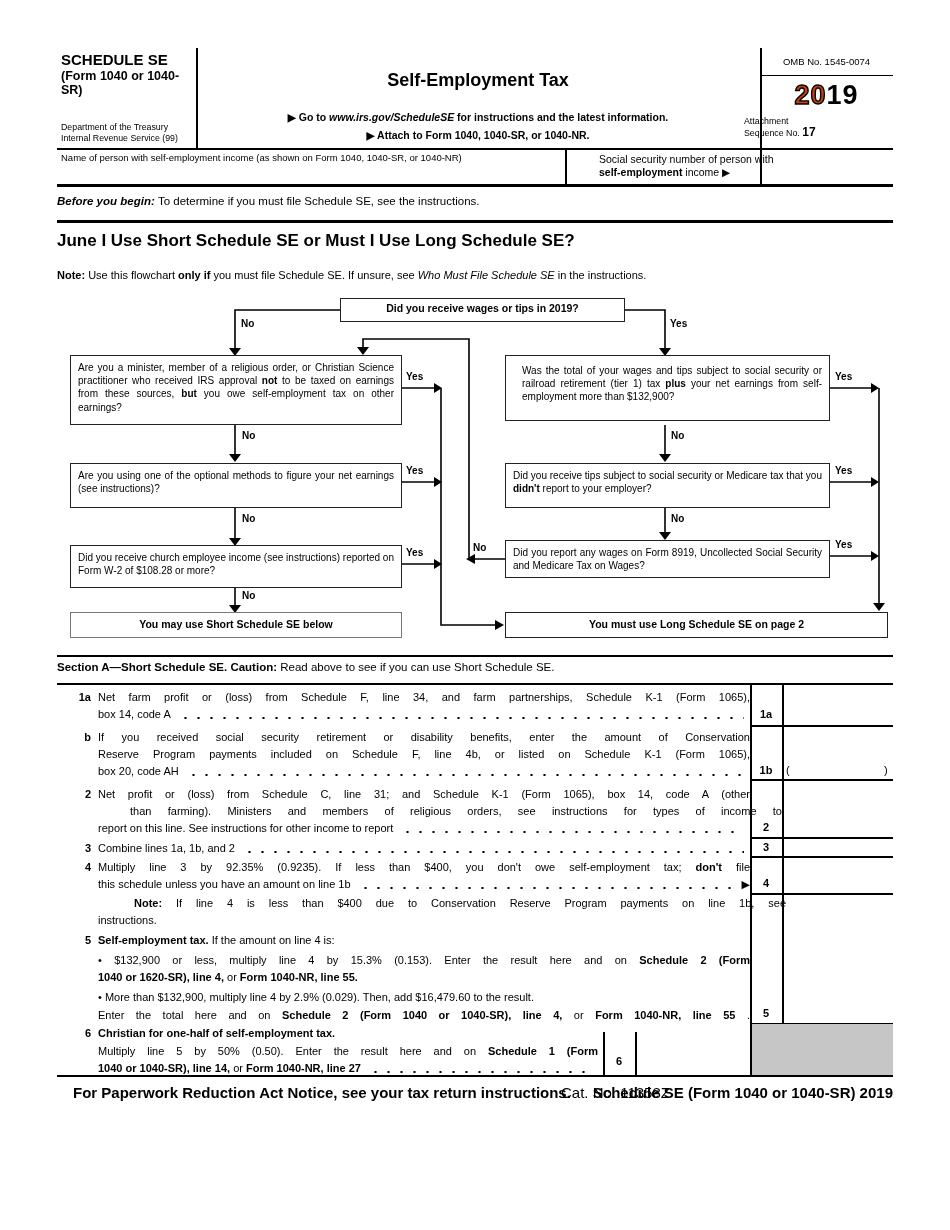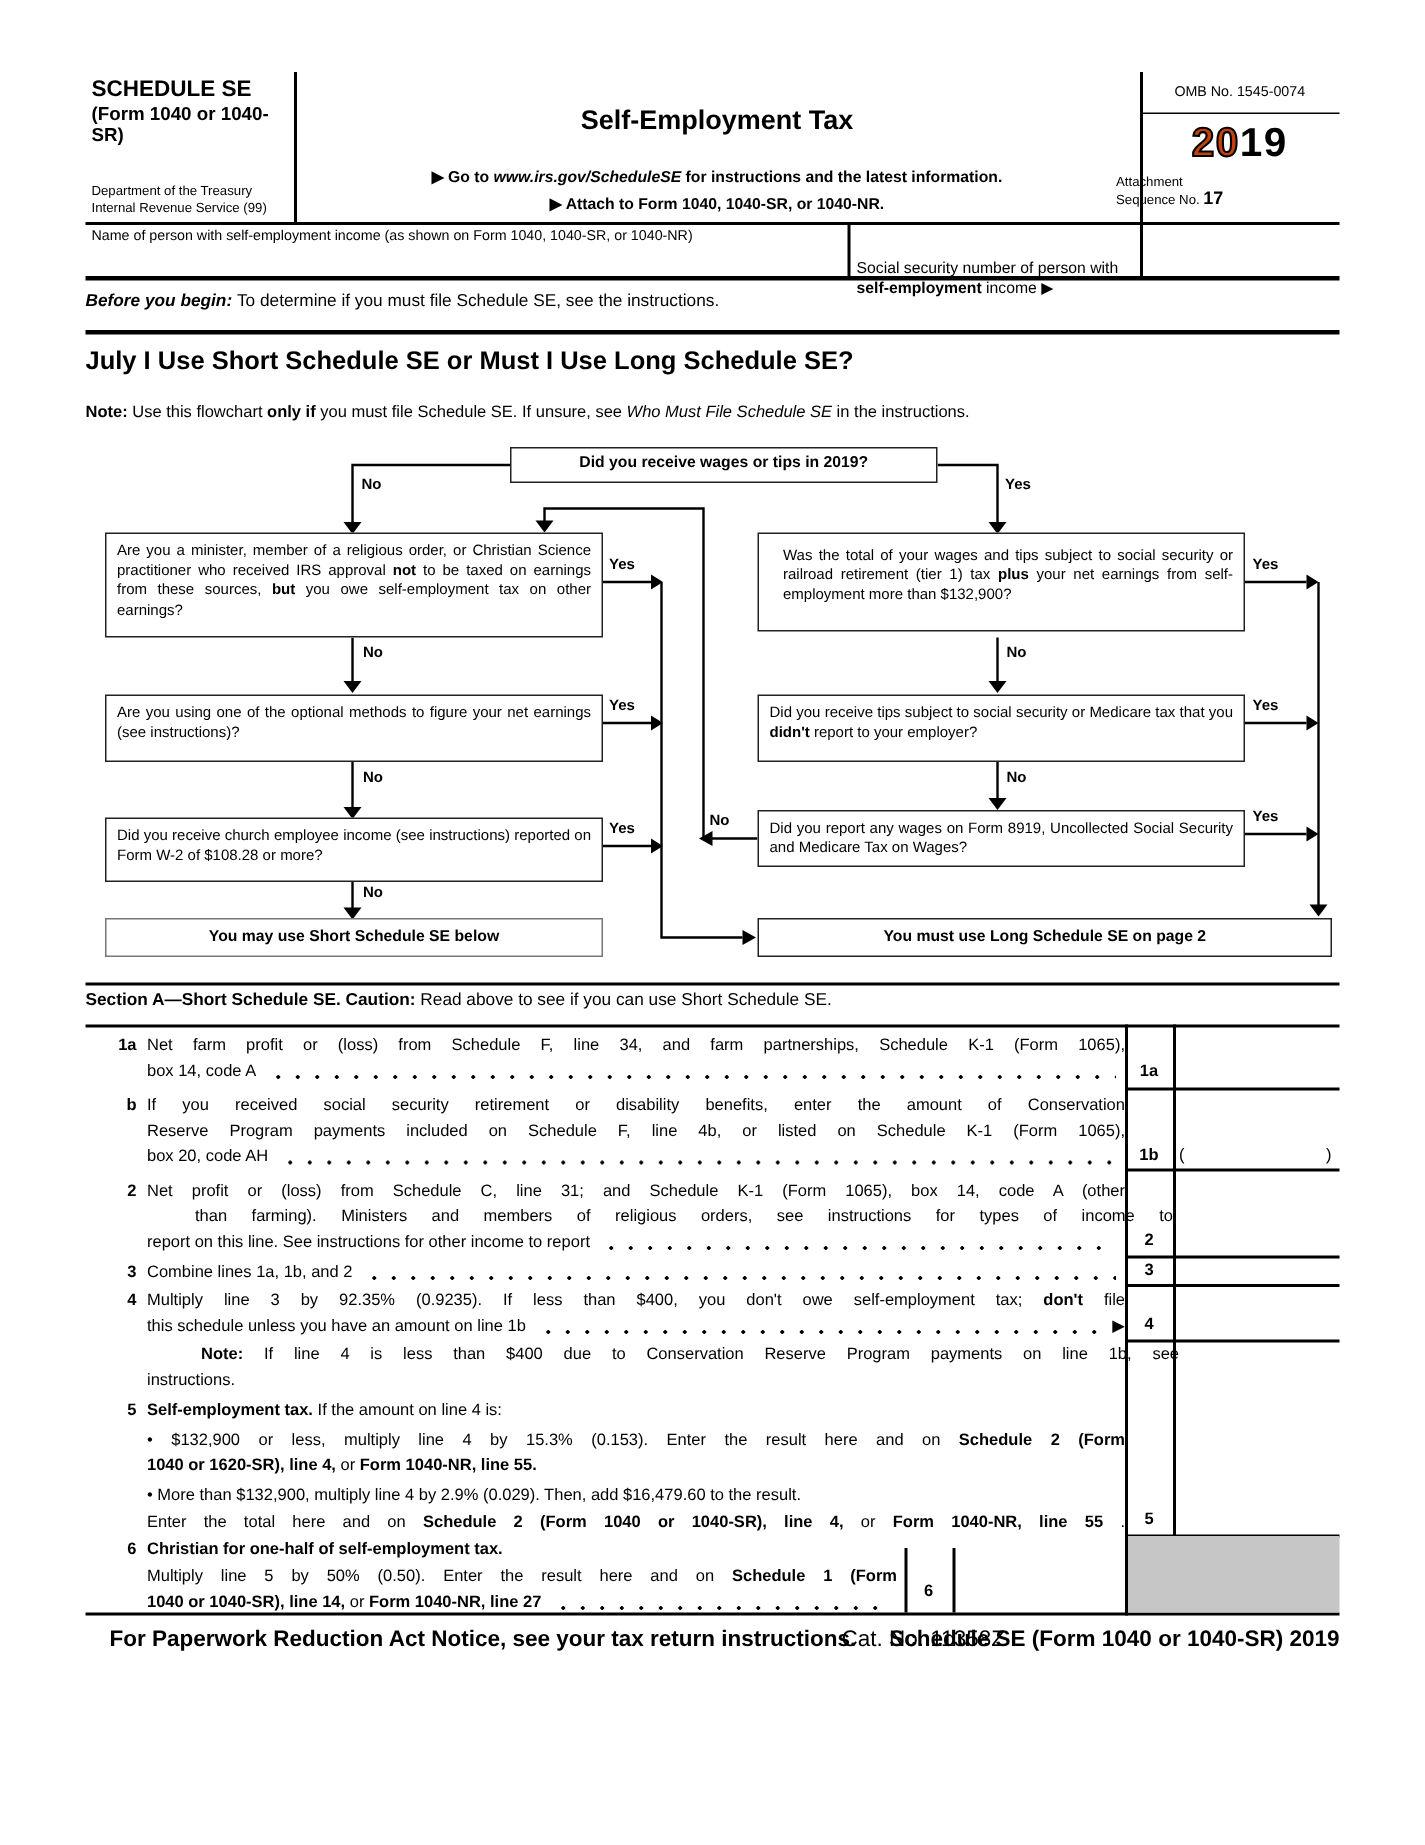--- a/index.html
+++ b/index.html
@@ -73,27 +73,27 @@
   </div>
 
   <div class="vr" style="left:196px;top:48px;width:1.5px;height:100px;"></div>
   <div class="vr" style="left:760px;top:48px;width:1.5px;height:137px;"></div>
   <div class="hr" style="left:760px;top:75px;width:133px;height:1px;"></div>
   <div class="hr" style="left:57px;top:148px;width:836px;height:1.5px;"></div>
 
   <div class="abs h-name" style="left:61px;top:152px;width:500px;">Name of person with self-employment income (as shown on Form 1040, 1040-SR, or 1040-NR)</div>
   <div class="abs input" style="left:61px;top:164px;width:500px;height:20px;"></div>
   <div class="vr" style="left:565px;top:148px;width:1.5px;height:37px;"></div>
-  <div class="abs h-ssn" style="left:571px;top:153px;width:185px;margin-top:20px;"><span>Social security number of person with </span><span class="b">self-employment</span><span> income ▶</span></div>
+  <div class="abs h-ssn" style="left:599px;top:153px;width:185px;"><span>Social security number of person with </span><span class="b">self-employment</span><span> income ▶</span></div>
   <div class="abs input" style="left:762px;top:149px;width:131px;height:35px;"></div>
   <div class="hr" style="left:57px;top:184px;width:836px;height:2.5px;"></div>
 
   <div class="abs before" style="left:57px;top:195px;width:836px;"><span class="b i">Before you begin: </span><span>To determine if you must file Schedule SE, see the instructions.</span></div>
   <div class="hr" style="left:57px;top:220px;width:836px;height:2.5px;"></div>
-  <div class="abs h1" style="left:57px;top:231px;width:836px;">July I Use Short Schedule SE or Must I Use Long Schedule SE?</div>
+  <div class="abs h1" style="left:57px;top:231px;width:836px;">June I Use Short Schedule SE or Must I Use Long Schedule SE?</div>
   <div class="abs note" style="left:57px;top:269px;width:836px;"><span class="b">Note: </span><span>Use this flowchart </span><span class="b">only if </span><span>you must file Schedule SE. If unsure, see </span><span class="i">Who Must File Schedule SE</span><span> in the instructions.</span></div>
 
   <div class="fc">
     <svg width="836" height="360" style="position:absolute;left:0;top:0;">
       <g stroke="#000" stroke-width="1.6" fill="none">
         <path d="M283 18 H178 V58"></path>
         <path d="M568 18 H608 V58"></path>
         <path d="M178 133 V164"></path>
         <path d="M178 216 V248"></path>
         <path d="M178 296 V315"></path>

